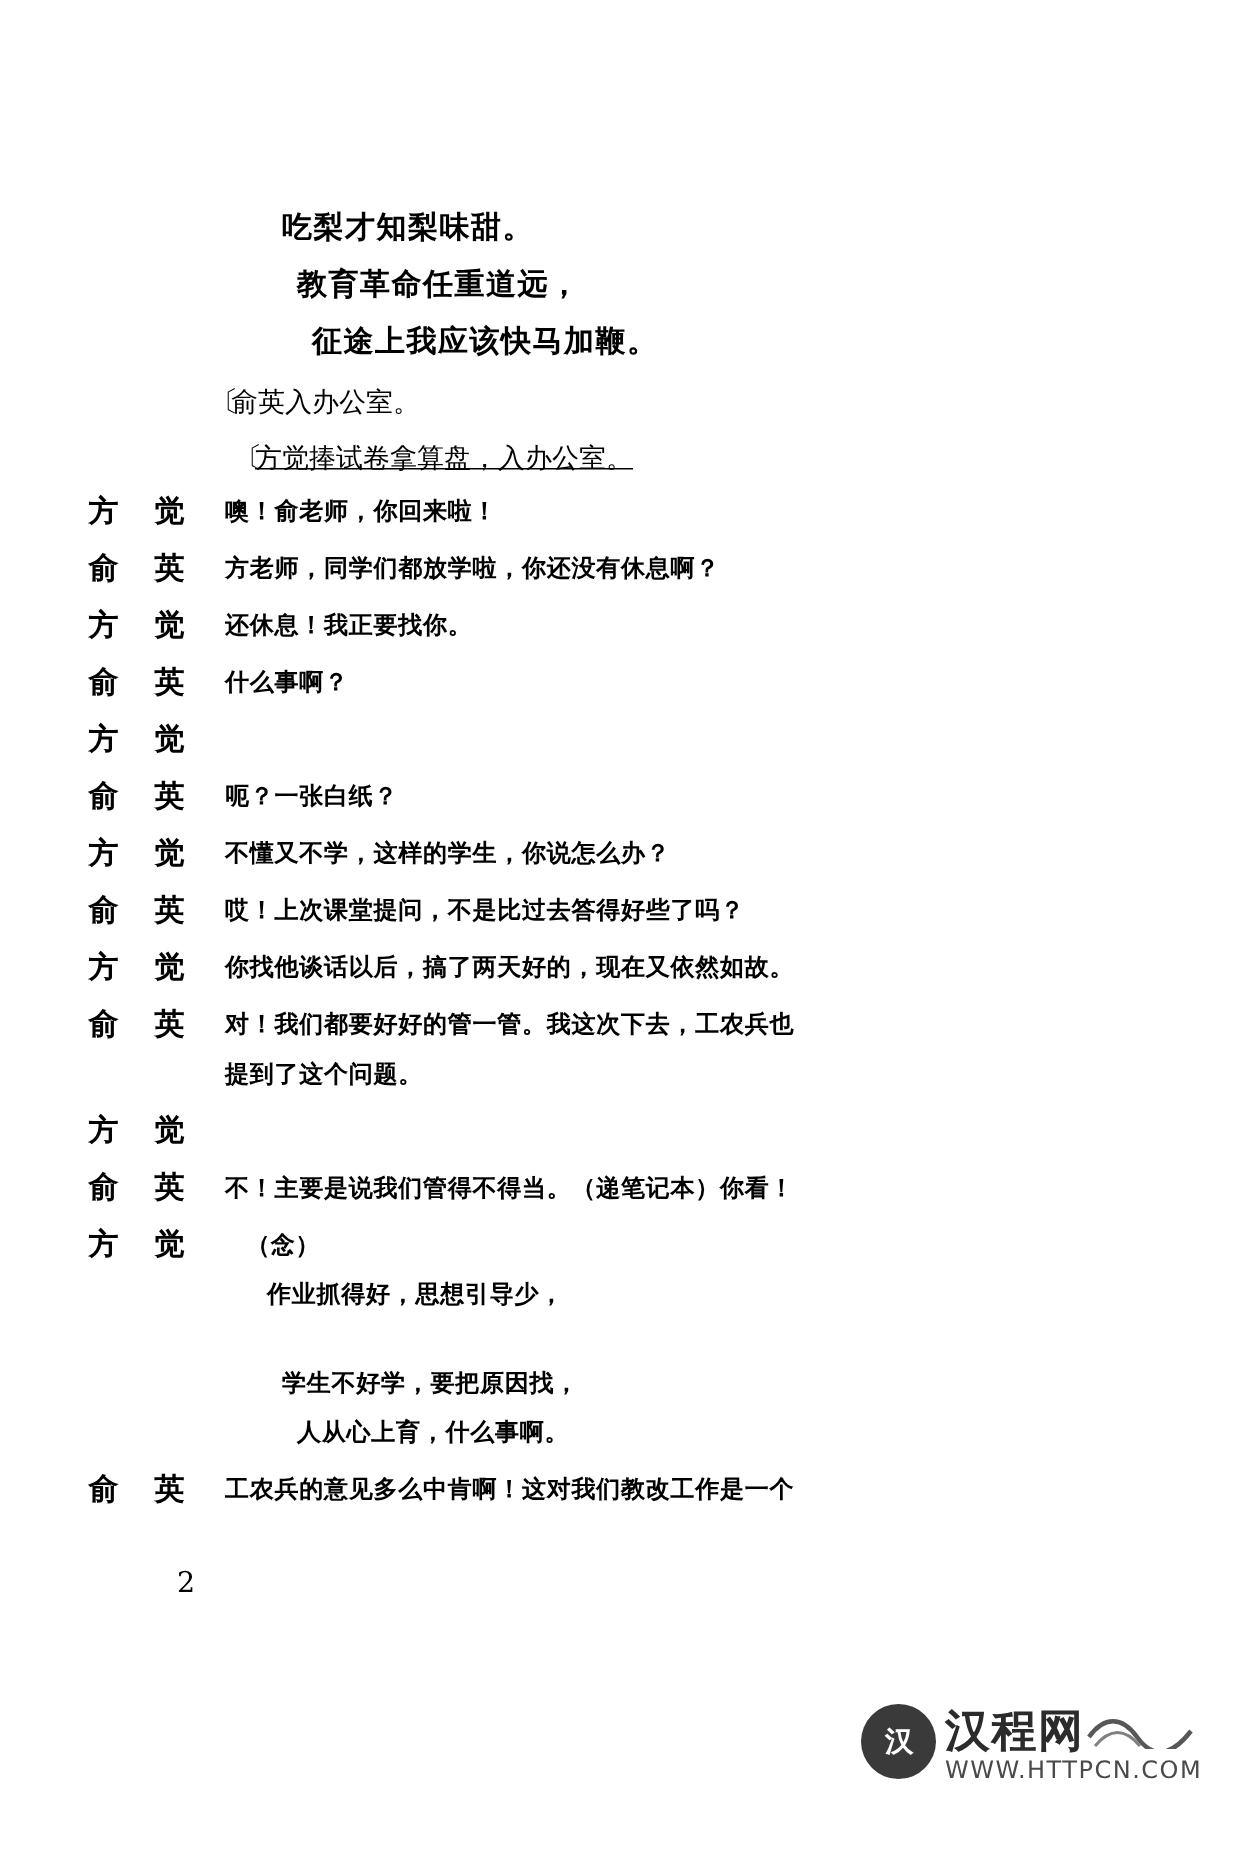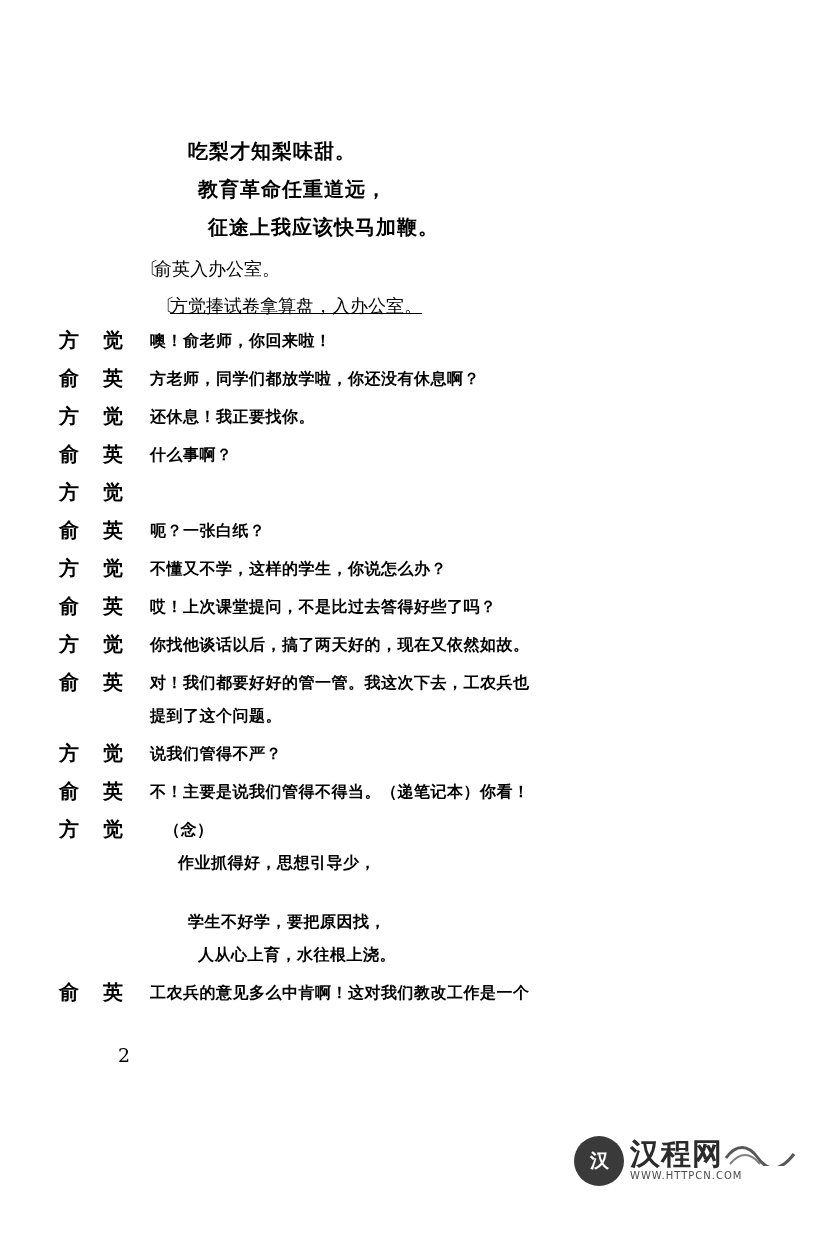--- a/index.html
+++ b/index.html
@@ -146,21 +146,21 @@
     top: 0px;
     font-size: 30px;
     font-weight: 700;
     color: #2b2b2b;
     letter-spacing: 1px;
   }
   .wm-sub {
     position: absolute;
     left: 56px;
     top: 36px;
-    font-size: 10px;
+    font-size: 16px;
     color: #4a4a4a;
     letter-spacing: 1px;
     font-family: "DejaVu Sans", "Liberation Sans", sans-serif;
   }
   .wm-wave {
     position: absolute;
     left: 150px;
     top: 4px;
     width: 74px;
     height: 28px;
@@ -285,23 +285,20 @@
         <span class="cont">对！我们都要好好的管一管。我这次下去，工农兵也</span>
         <span class="cont">提到了这个问题。</span>
       </div>
     </div>
 
     <div class="d-row">
       <div class="d-speaker">
         <span class="ch">方</span>
           <span class="ch">觉</span>
       </div>
-      <div class="d-text">
-        <span>说我们管得不严？</span>
-      </div>
     </div>
 
     <div class="d-row">
       <div class="d-speaker">
         <span class="ch">俞</span>
           <span class="ch">英</span>
       </div>
       <div class="d-text">
         <span>不！主要是说我们管得不得当。（递笔记本）你看！</span>
       </div>
@@ -309,21 +306,21 @@
 
     <div class="d-row">
       <div class="d-speaker">
         <span class="ch">方</span>
           <span class="ch">觉</span>
       </div>
       <div class="d-text only-paren">
         <span class="cont">（念）</span>
         <span class="verse-inner">作业抓得好，思想引导少，</span>
         <span class="verse-inner i2">学生不好学，要把原因找，</span>
-        <span class="verse-inner i3">人从心上育，水往根上浇。</span>
+        <span class="verse-inner i3">人从心上育，什么事啊。</span>
       </div>
     </div>
 
     <div class="d-row">
       <div class="d-speaker">
         <span class="ch">俞</span>
           <span class="ch">英</span>
       </div>
       <div class="d-text">
         <span>工农兵的意见多么中肯啊！这对我们教改工作是一个</span>

